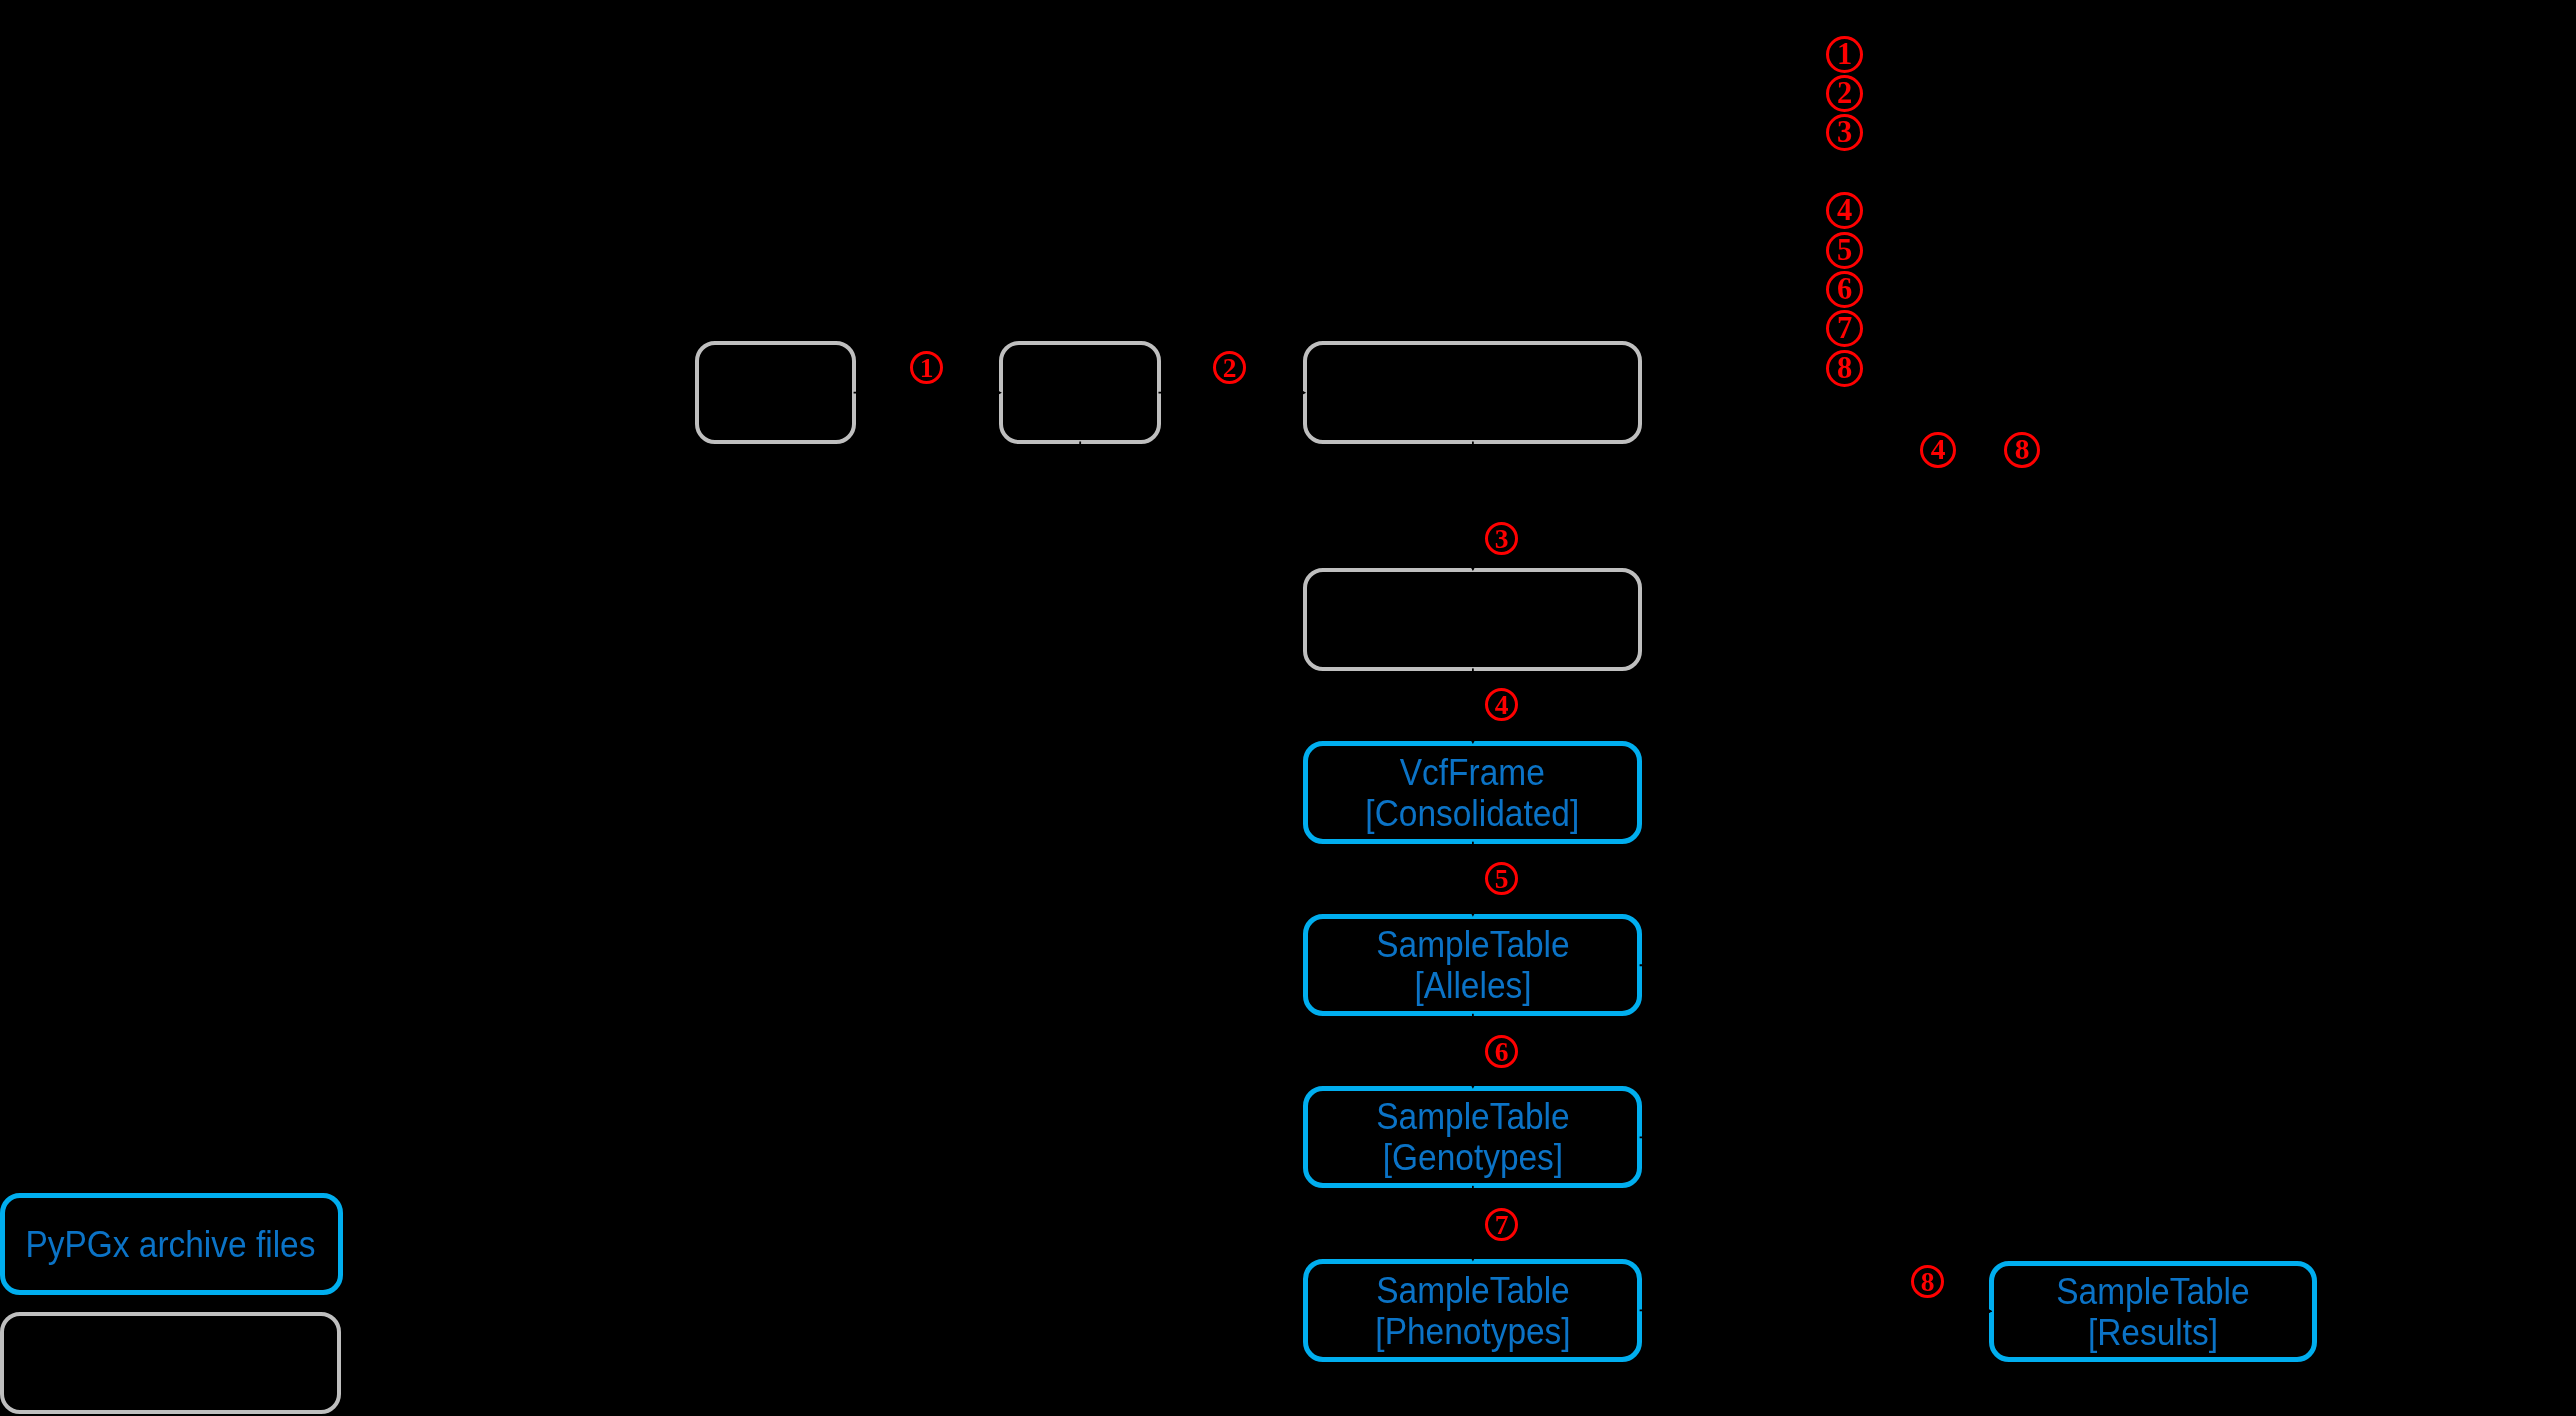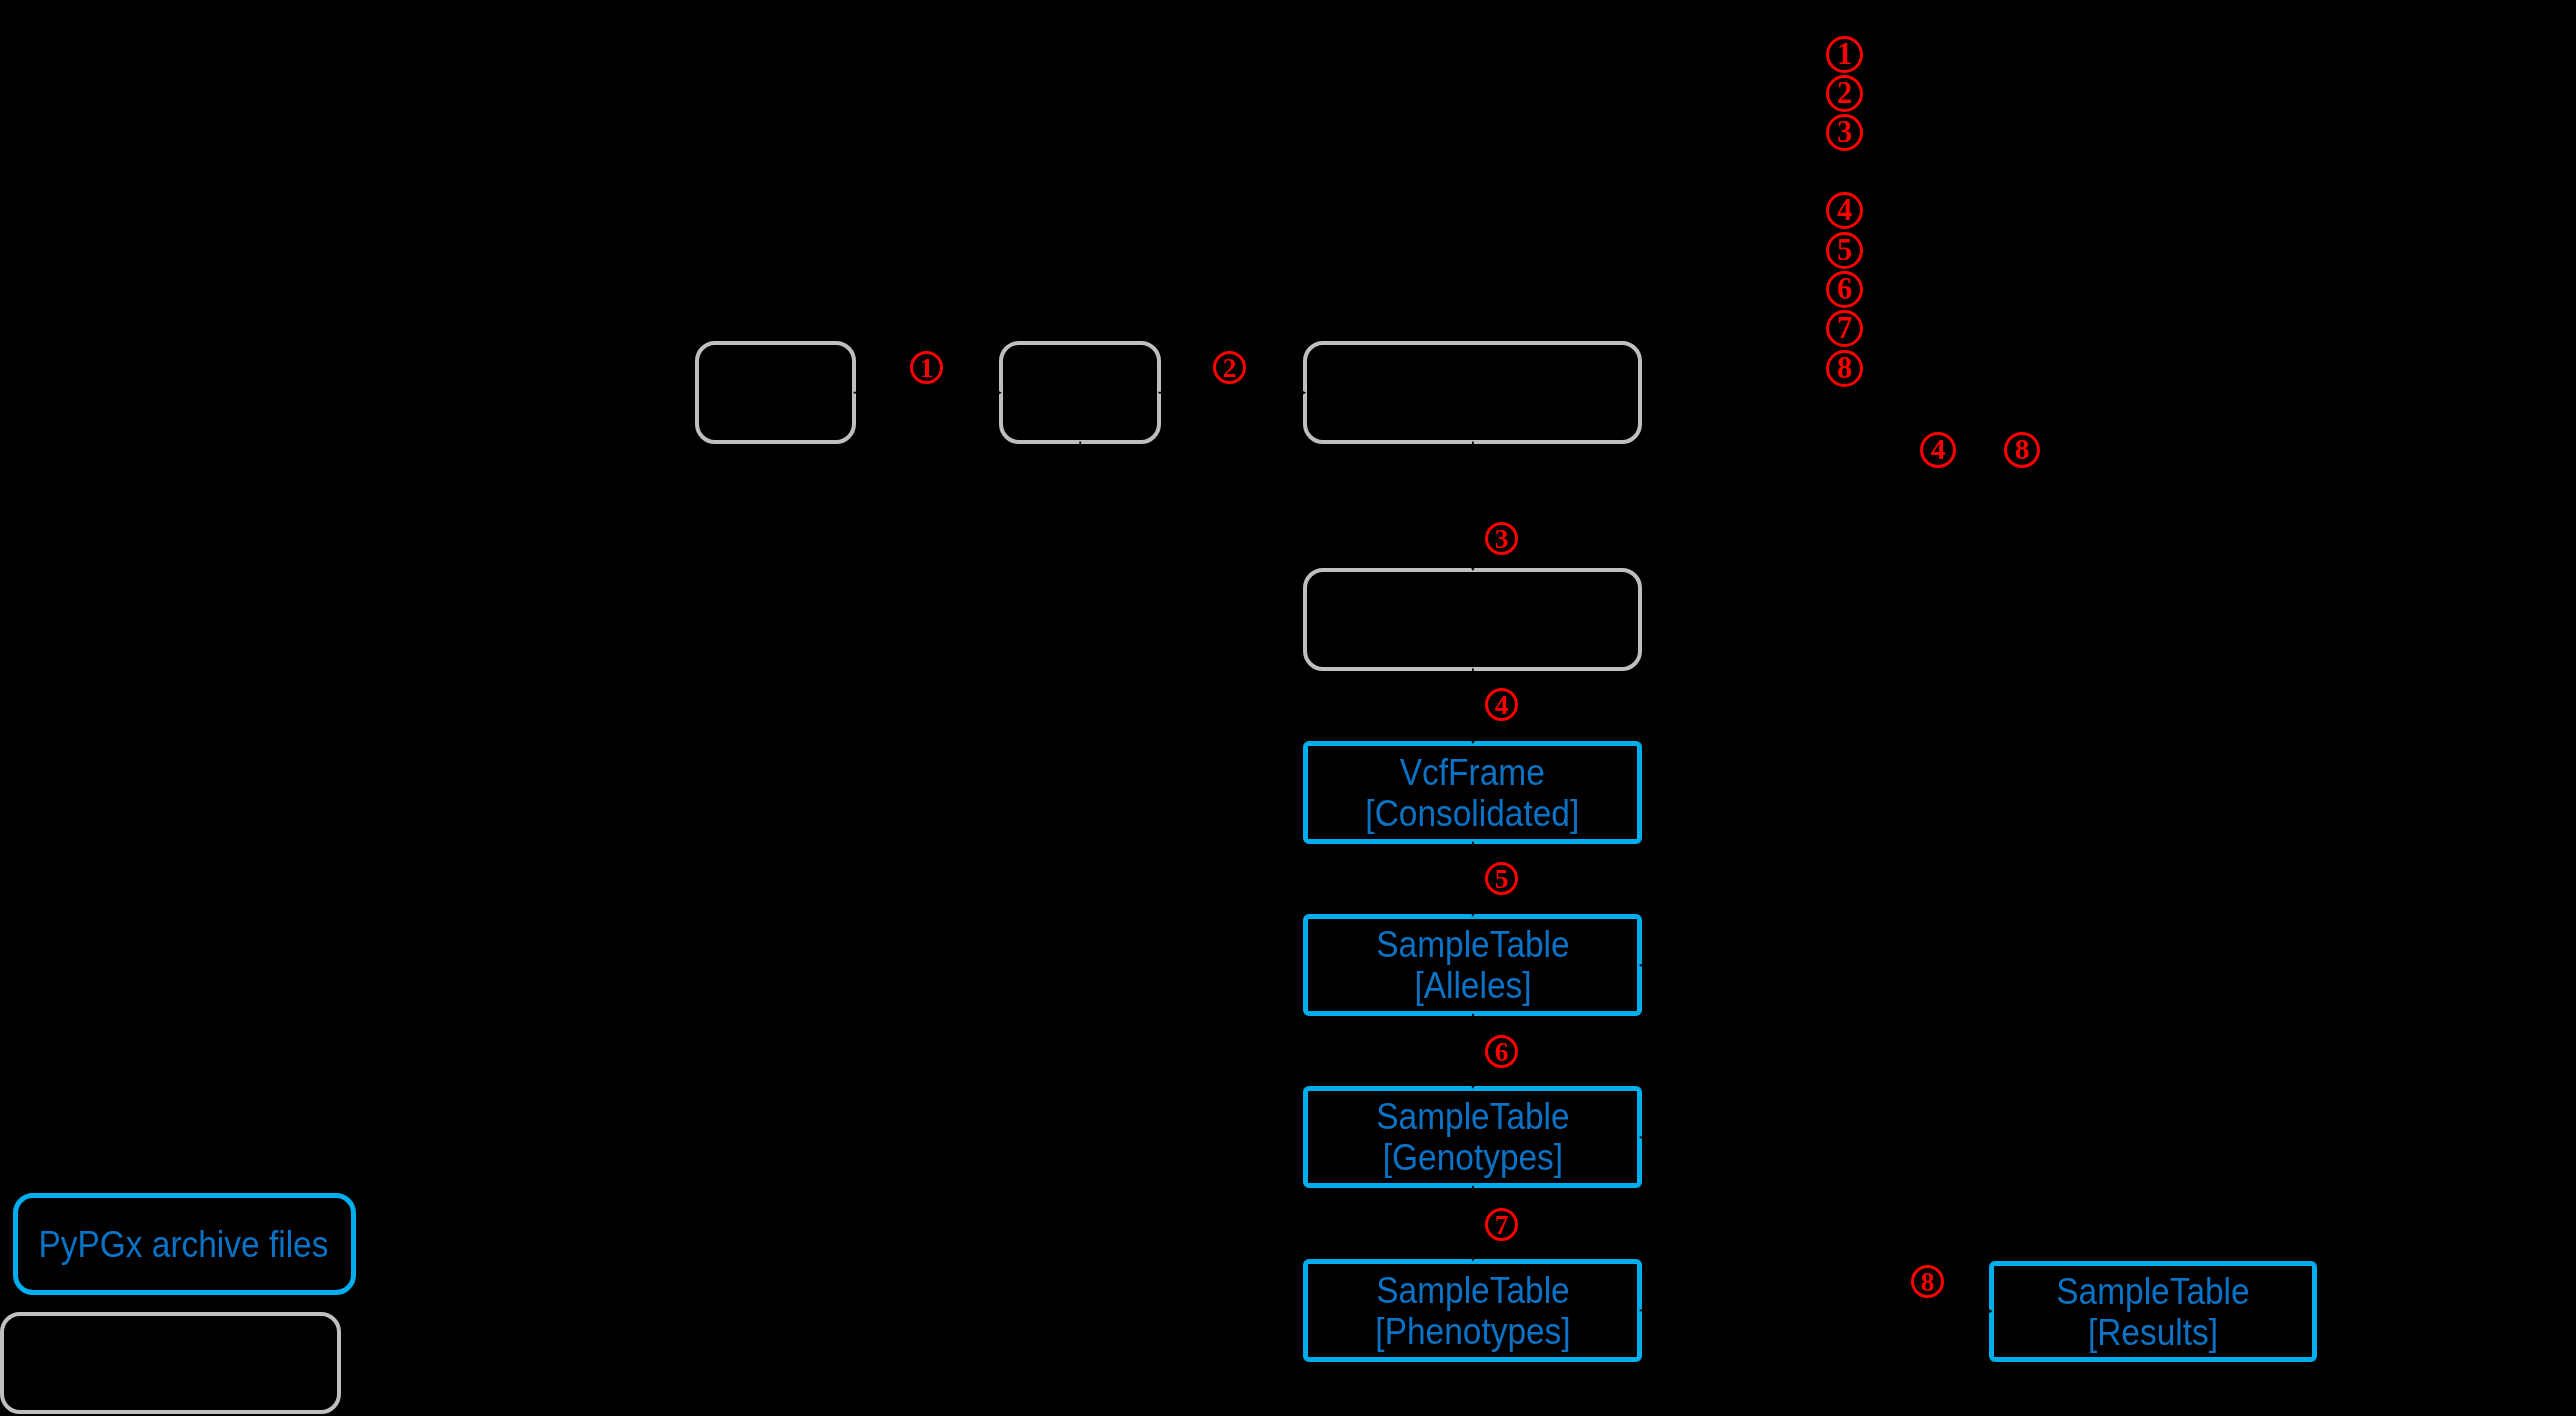--- a/index.html
+++ b/index.html
@@ -2,21 +2,21 @@
 <html style="font-size:9.5px"><head>
 <meta charset="utf-8">
 <title>PyPGx NGS pipeline</title>
 <style>
   html,body{margin:0;padding:0;background:#000;}
   #root{position:relative;width:2576px;height:1416px;background:#000;overflow:hidden;
         font-family:"Liberation Sans",sans-serif;}
   .layer{position:absolute;left:0;top:0;width:2576px;height:1416px;}
   .node{position:absolute;box-sizing:border-box;display:flex;align-items:center;
         justify-content:center;text-align:center;line-height:41px;overflow:hidden;}
-  .node.archive{border:5.4px solid #00AEEF;border-radius:6px;color:#0B73C6;}
+  .node.archive{border:5.4px solid #00AEEF;border-radius:20px;color:#0B73C6;}
   .node.other{border:4.8px solid #BFBFBF;border-radius:20px;color:#000000;}
   .node .lbl{font-size:37px;white-space:pre;transform:scaleX(0.904);}
   .marker{position:absolute;display:flex;align-items:center;justify-content:center;
           border-radius:50%;box-sizing:border-box;}
   .marker.flow{border:3px solid #FF0000;}
   .marker.key{border:3.3px solid #FF0000;}
   .marker span{color:#FF0000;font-family:"Liberation Serif",serif;font-weight:bold;}
   .legend-item{position:absolute;box-sizing:border-box;display:flex;align-items:center;
                line-height:41px;overflow:hidden;}
   .legend-item.archive{border:5.4px solid #00AEEF;border-radius:20px;color:#0B73C6;}
@@ -114,21 +114,21 @@
         <span style="font-size: 27.5px; line-height: 1;">6</span>
       </div>
       <div class="marker flow" style="left: 1485px; top: 1208px; width: 33px; height: 33px;">
         <span style="font-size: 27.5px; line-height: 1;">7</span>
       </div>
       <div class="marker flow" style="left: 1911px; top: 1265px; width: 33px; height: 33px;">
         <span style="font-size: 27.5px; line-height: 1;">8</span>
       </div>
     </div>
   <div class="layer" id="legend">
-      <div class="legend-item archive" style="left: 13px; top: 1193px; width: 343px; height: 102px;">
+      <div class="legend-item archive" style="left: 0px; top: 1193px; width: 343px; height: 102px;">
         <span class="lbl">PyPGx archive files</span>
       </div>
       <div class="legend-item other" style="left: 0px; top: 1312px; width: 341px; height: 102px;">
         <span class="lbl">Other files</span>
       </div>
     </div>
   <div class="layer" id="keys">
       <div class="marker key" style="left: 1826px; top: 36px; width: 37px; height: 37px;">
         <span style="font-size: 30.5px; line-height: 1;">1</span>
       </div>

